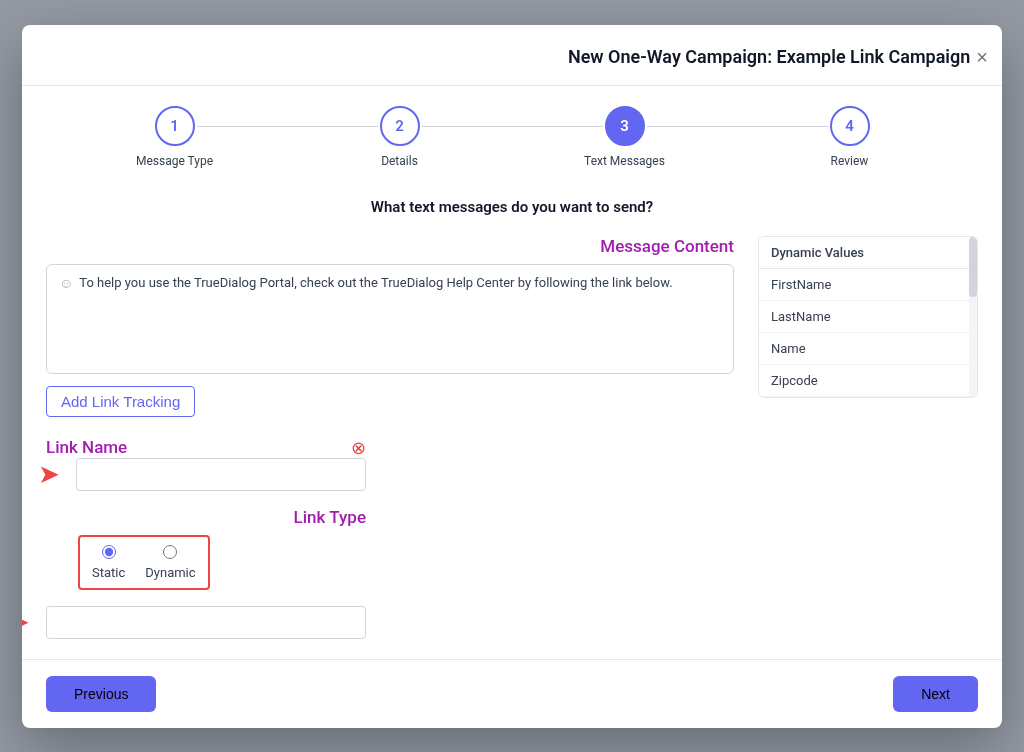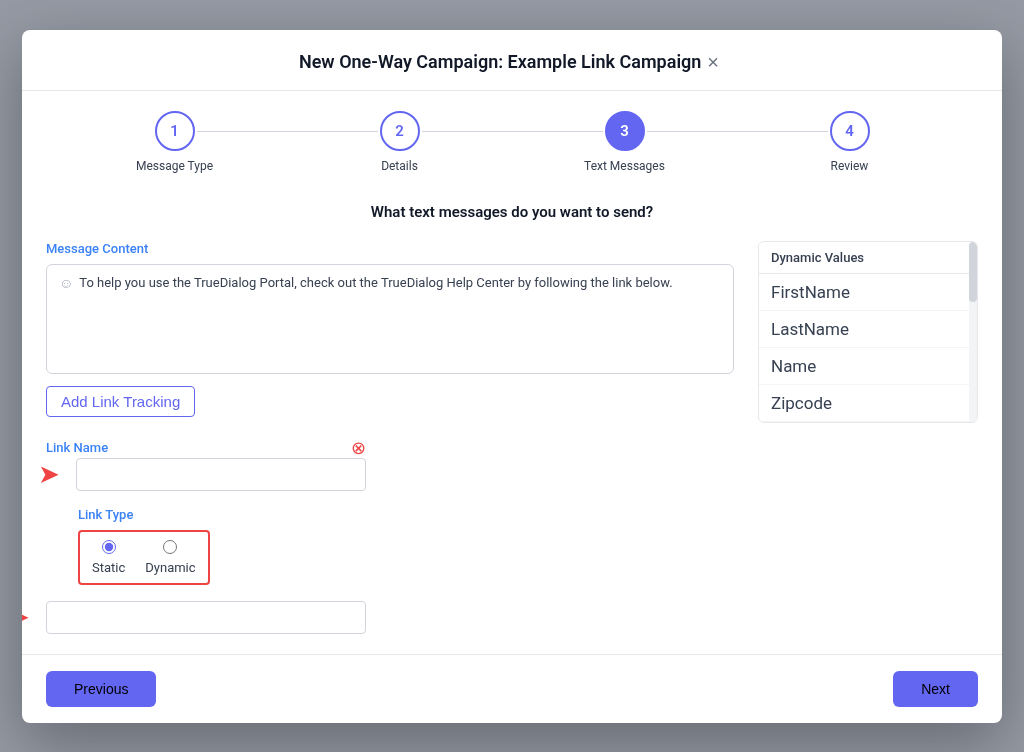--- a/index.html
+++ b/index.html
@@ -29,23 +29,23 @@
       background: #fff;
       border-radius: 8px;
       width: 980px;
       max-height: 720px;
       box-shadow: 0 20px 60px rgba(0,0,0,0.3);
       display: flex;
       flex-direction: column;
     }
     .modal-header {
       display: flex;
-      justify-content: center;
-      align-items: center;
-      padding: 20px 20px 16px;
+      justify-content: flex-end;
+      align-items: center;
+      padding: 20px 8px 16px;
       border-bottom: 1px solid #e5e7eb;
     }
     .modal-title {
       font-size: 18px;
       font-weight: 600;
       color: #111827;
     }
     .close-btn {
       background: none;
       border: none;
@@ -120,24 +120,25 @@
       display: flex;
       gap: 24px;
     }
     .content-left {
       flex: 1;
     }
     .content-right {
       width: 220px;
     }
     .field-label {
-      font-size: 13px;
+      font-size: 17px;
       font-weight: 500;
-      color: #3b82f6;
+      color: #a21caf;
       margin-bottom: 8px;
+      text-align: right;
     }
     .message-textarea-wrapper {
       border: 1px solid #d1d5db;
       border-radius: 6px;
       padding: 10px 12px;
       min-height: 110px;
       position: relative;
     }
     .message-textarea-wrapper textarea {
       width: 100%;
@@ -198,21 +199,21 @@
     .dynamic-values-title {
       font-size: 13px;
       font-weight: 500;
       color: #374151;
       padding: 8px 12px;
       border-bottom: 1px solid #e5e7eb;
       background: #fff;
     }
     .dynamic-value-item {
       padding: 8px 12px;
-      font-size: 17px;
+      font-size: 13px;
       color: #374151;
       border-bottom: 1px solid #f3f4f6;
       cursor: pointer;
     }
     .link-section {
       margin-top: 20px;
       max-width: 320px;
     }
     .link-name-header {
       display: flex;

